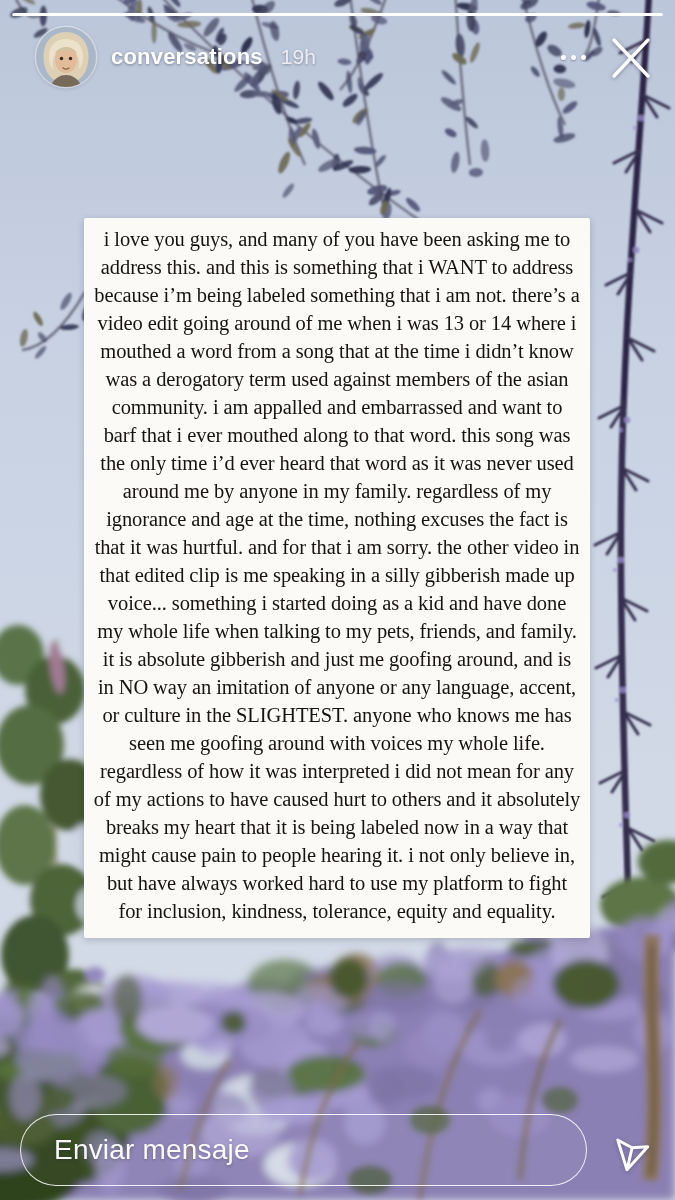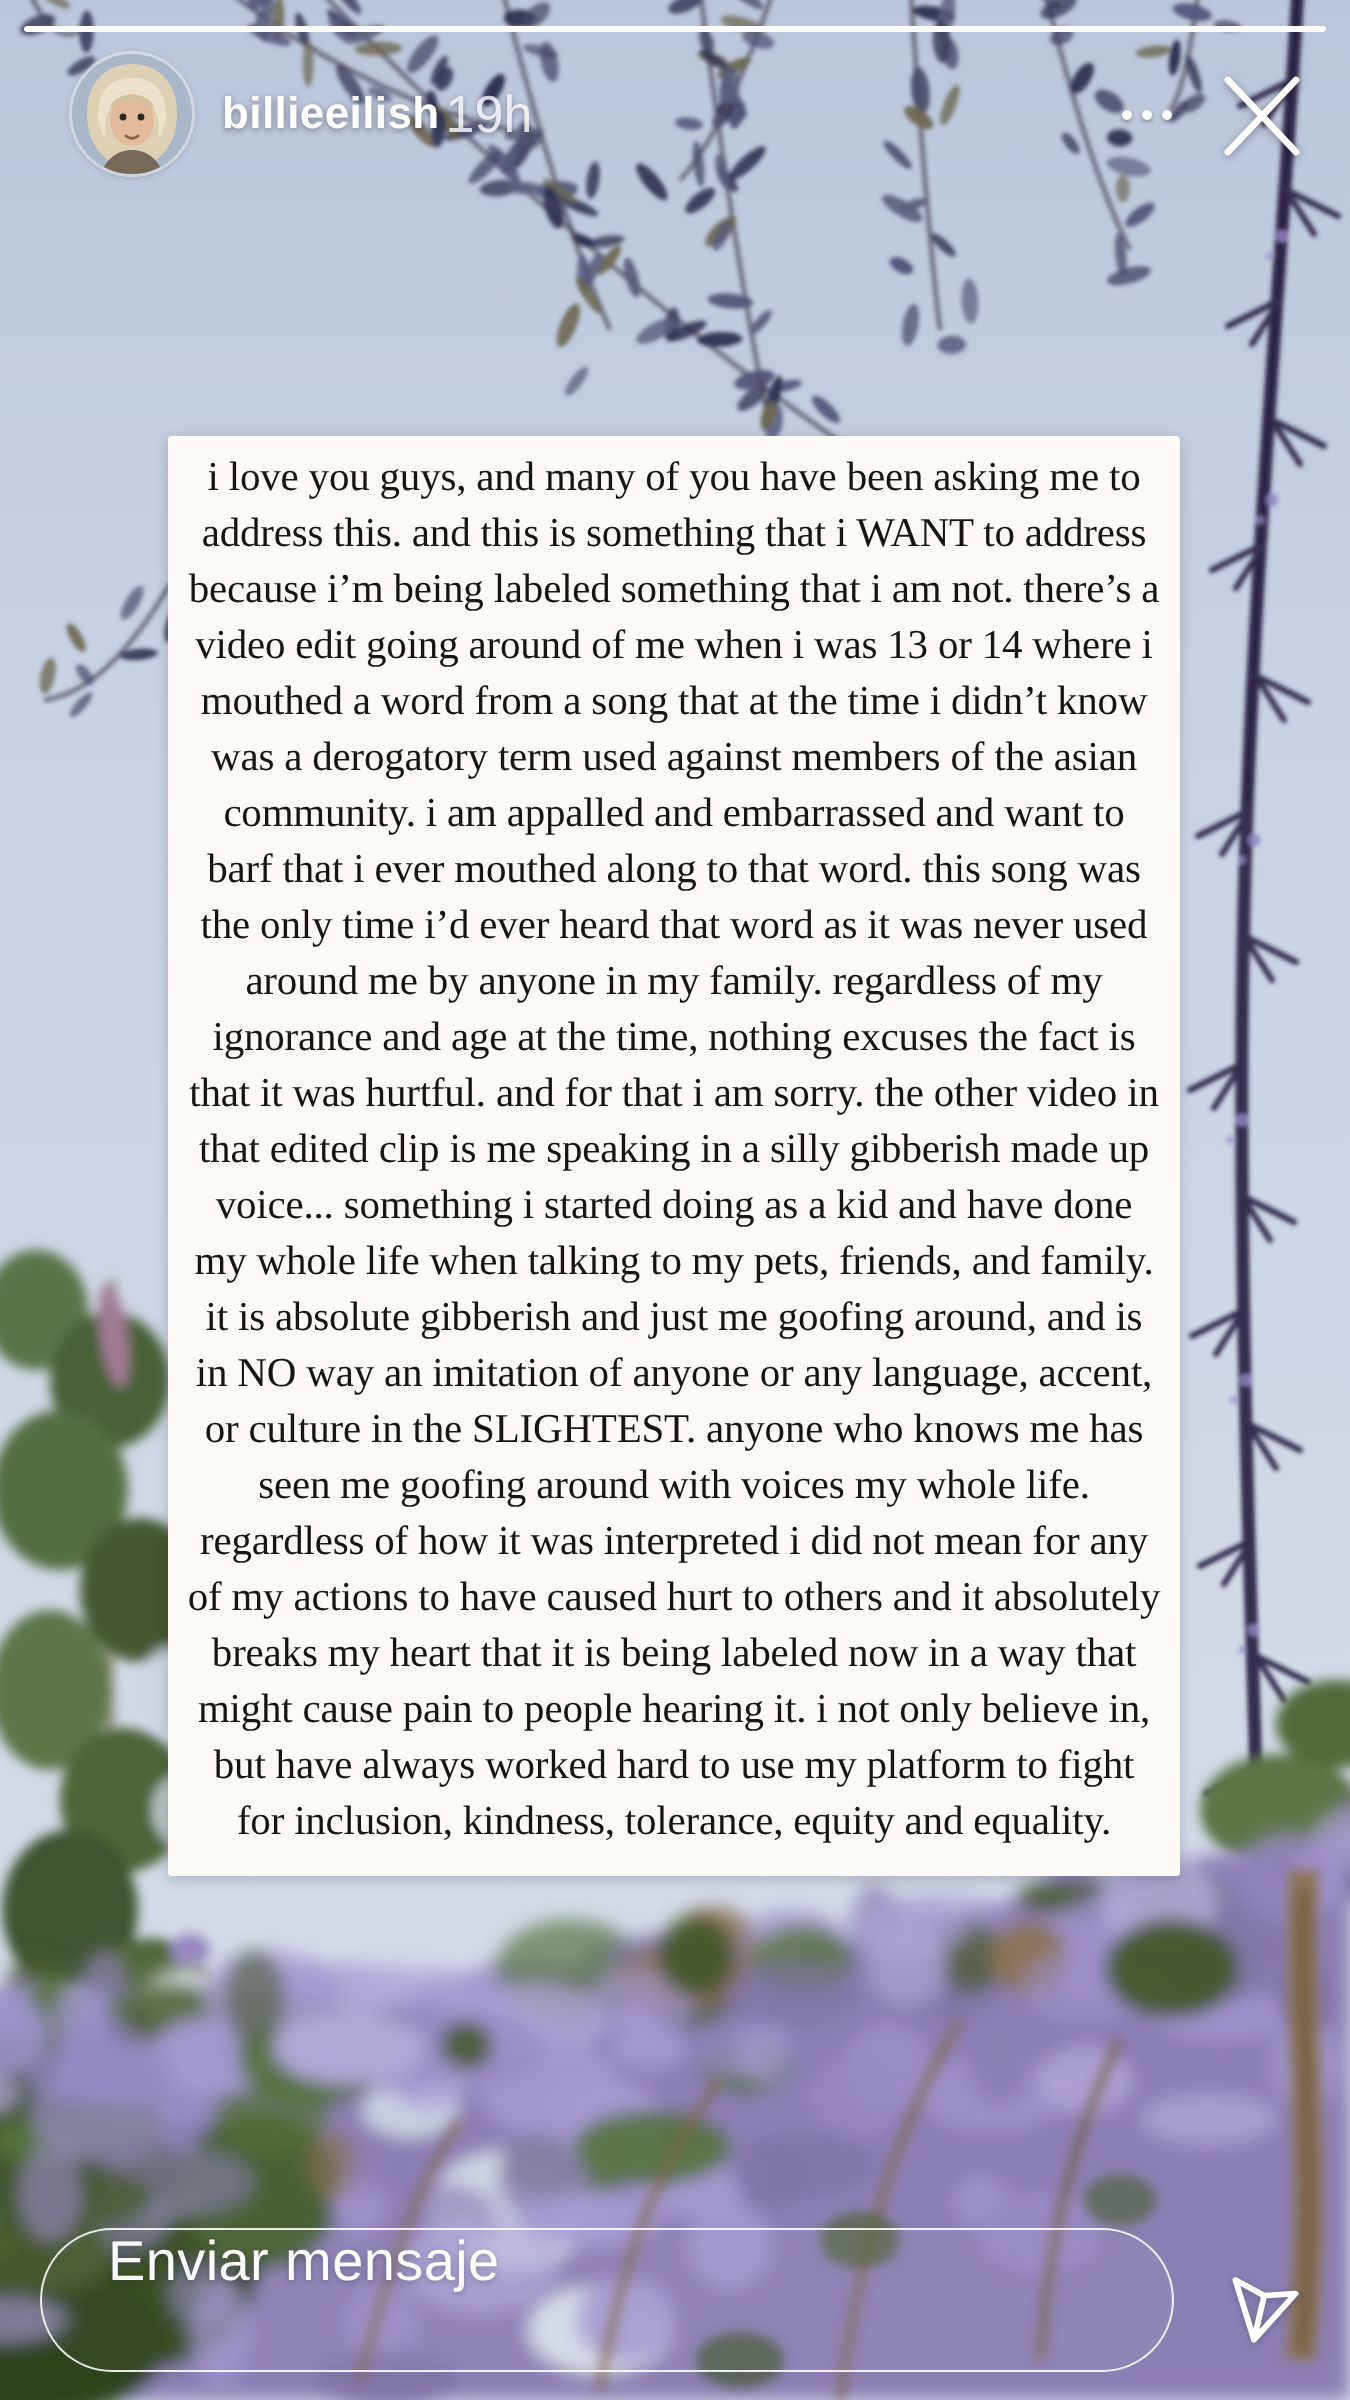--- a/index.html
+++ b/index.html
@@ -10,41 +10,41 @@
   
   .progress{position:absolute;top:13px;left:12px;right:12px;height:3px;
             background:rgba(255,255,255,.35);border-radius:2px;overflow:hidden;}
   .progress-fill{height:100%;background:#fff;border-radius:2px;width:100%;}
   .userrow{position:absolute;top:27px;left:36px;height:60px;display:flex;align-items:center;}
   .avatar{width:60px;height:60px;border-radius:50%;overflow:hidden;flex:0 0 auto;
           box-shadow:0 0 0 1.5px rgba(255,255,255,.45),0 1px 4px rgba(20,20,40,.25);}
   .avatar svg{display:block;}
   .username{margin-left:15px;color:#fff;font-weight:bold;font-size:22px;letter-spacing:.2px;
             text-shadow:0 1px 3px rgba(30,30,55,.45);}
-  .timestamp{margin-left:3px;color:rgba(255,255,255,.8);font-size:26px;
+  .timestamp{margin-left:18px;color:rgba(255,255,255,.8);font-size:21px;
              text-shadow:0 1px 3px rgba(30,30,55,.4);}
   .more{position:absolute;top:27px;left:550px;width:46px;height:60px;display:flex;
         align-items:center;justify-content:center;gap:5px;cursor:pointer;}
   .more i{display:block;width:5px;height:5px;border-radius:50%;background:#fff;
           box-shadow:0 1px 2px rgba(30,30,55,.4);}
   .close{position:absolute;top:36px;left:608px;width:46px;height:44px;cursor:pointer;
          filter:drop-shadow(0 1px 2px rgba(30,30,55,.4));}
 
   
   .card{position:absolute;left:84px;top:218px;width:506px;box-sizing:border-box;
         background:#fbfaf7;border-radius:2px;padding:7px 9px 13px 9px;
         box-shadow:0 2px 7px rgba(25,25,45,.20);}
   .card p{margin:0;font-family:"Liberation Serif","DejaVu Serif",serif;
           font-size:20.5px;line-height:28px;letter-spacing:-0.1px;
           color:#171411;text-align:center;}
 
   
   .msg-input{position:absolute;left:20px;top:1114px;width:567px;height:72px;box-sizing:border-box;
              border:1.6px solid rgba(255,255,255,.88);border-radius:37px;
-             background:rgba(255,255,255,.04);display:flex;align-items:flex-start;
+             background:rgba(255,255,255,.04);display:flex;align-items:center;
              padding-left:33px;cursor:text;}
   .msg-placeholder{color:rgba(255,255,255,.97);font-size:28px;letter-spacing:.2px;
                    text-shadow:0 1px 3px rgba(30,30,55,.30);}
   .send{position:absolute;left:599px;top:1121px;width:56px;height:56px;cursor:pointer;
         filter:drop-shadow(0 1px 2px rgba(30,30,55,.3));}
 </style>
 </head>
 <body>
 
 <div class="story">
@@ -443,21 +443,21 @@
         <path d="M8,36 C5,16 16,5 30,5 C44,5 55,16 52,36 C50,47 44,55 30,57 C16,55 10,47 8,36 Z" fill="#ddd0b5"></path>
         <path d="M13,30 C13,18 20,12 30,12 C40,12 47,18 47,30 C47,36 45,40 43,42 C45,30 40,22 30,22 C20,22 15,30 17,42 C15,40 13,36 13,30 Z" fill="#ece2cb"></path>
         <ellipse cx="30" cy="33" rx="11" ry="13" fill="#e2bb9b"></ellipse>
         <path d="M19,27 C21,18 39,18 41,27 C35,22 25,22 19,27 Z" fill="#d2c2a0"></path>
         <circle cx="25.5" cy="31.5" r="1.7" fill="#31271f"></circle>
         <circle cx="34.5" cy="31.5" r="1.7" fill="#31271f"></circle>
         <path d="M27,41 C29,42.5 31,42.5 33,41" stroke="#8c5f4a" stroke-width="1.4" fill="none" stroke-linecap="round"></path>
         <path d="M14,60 C18,51 24,48 30,48 C36,48 42,51 46,60 Z" fill="#776a59"></path>
       </svg>
     </div>
-    <span class="username">billieeilish</span>
+    <span class="username">conversations</span>
     <span class="timestamp">19h</span>
   </div>
 
   <div class="more">
       <i></i>
       <i></i>
       <i></i>
     </div>
 
   <div class="close">

